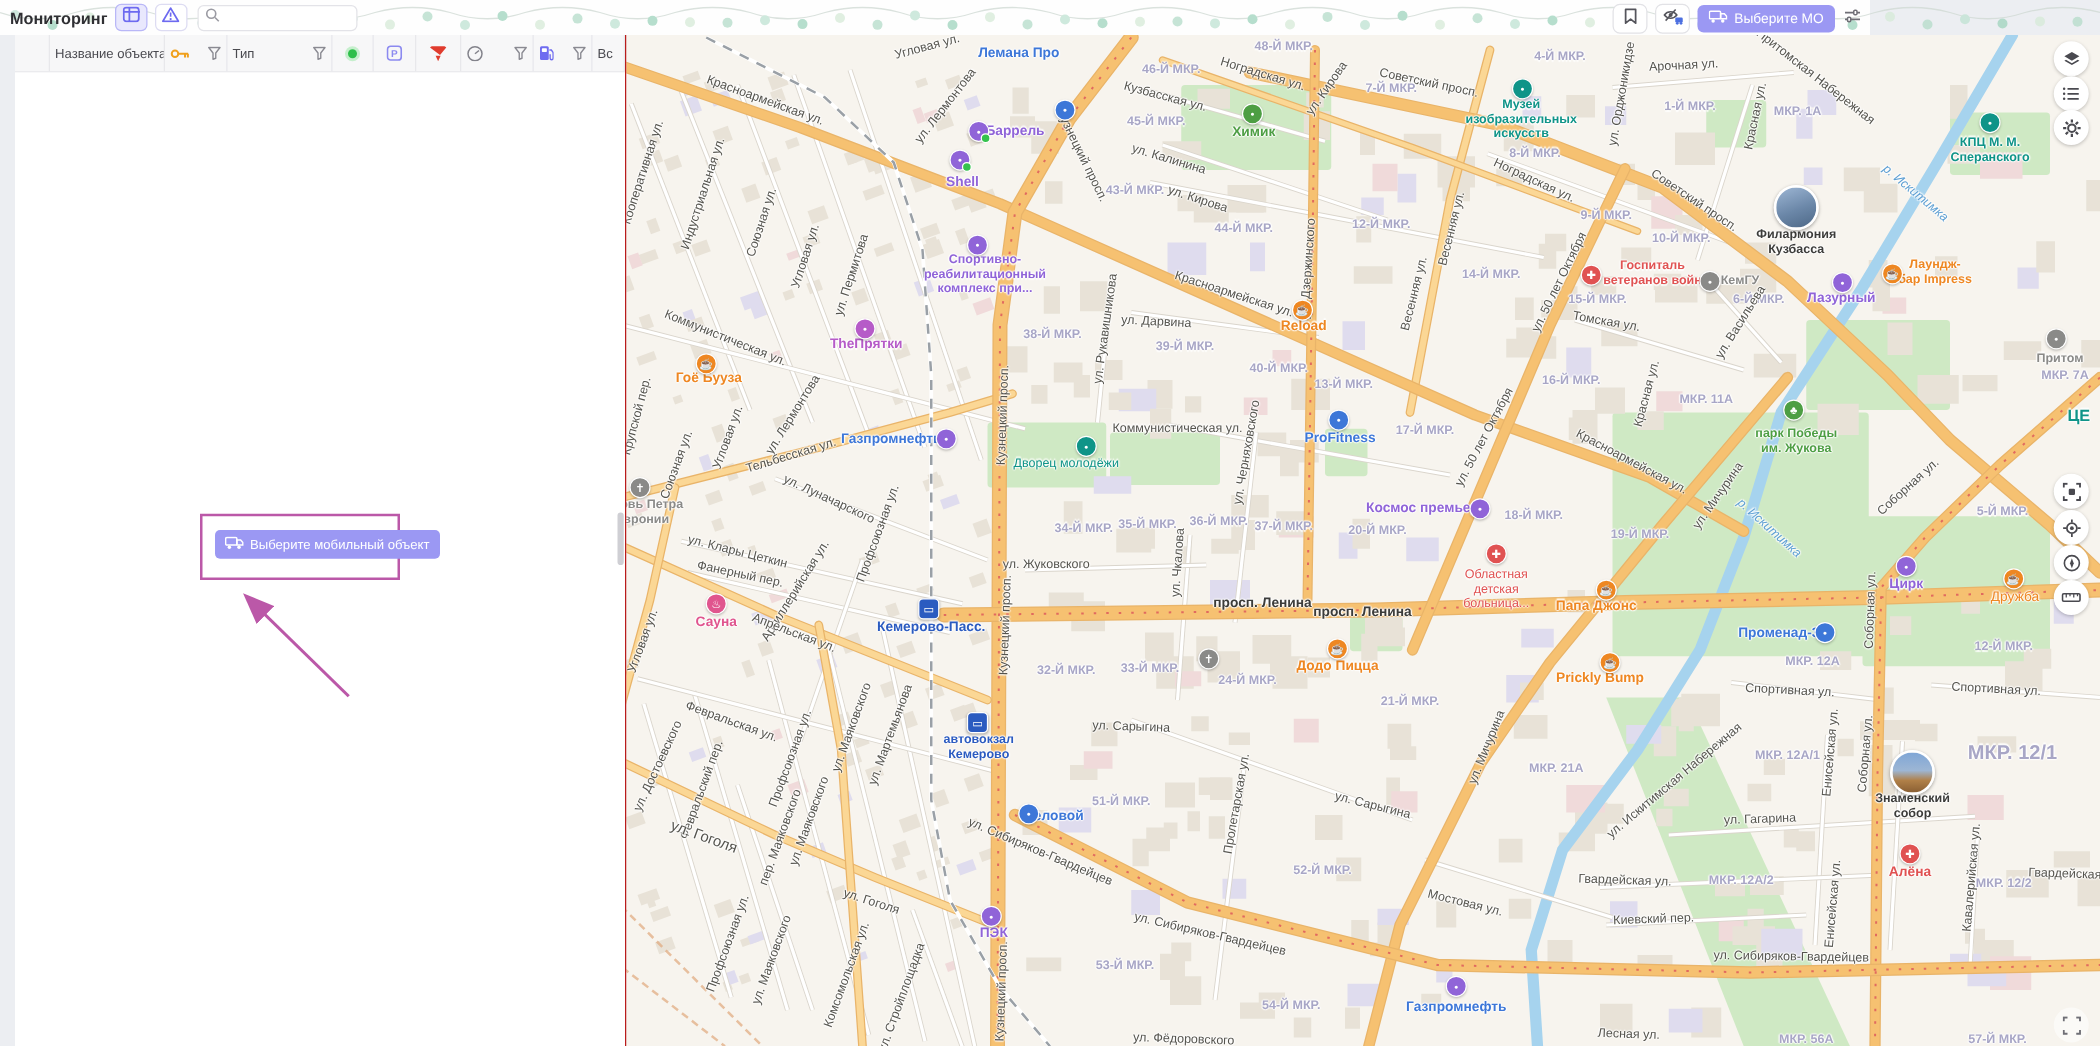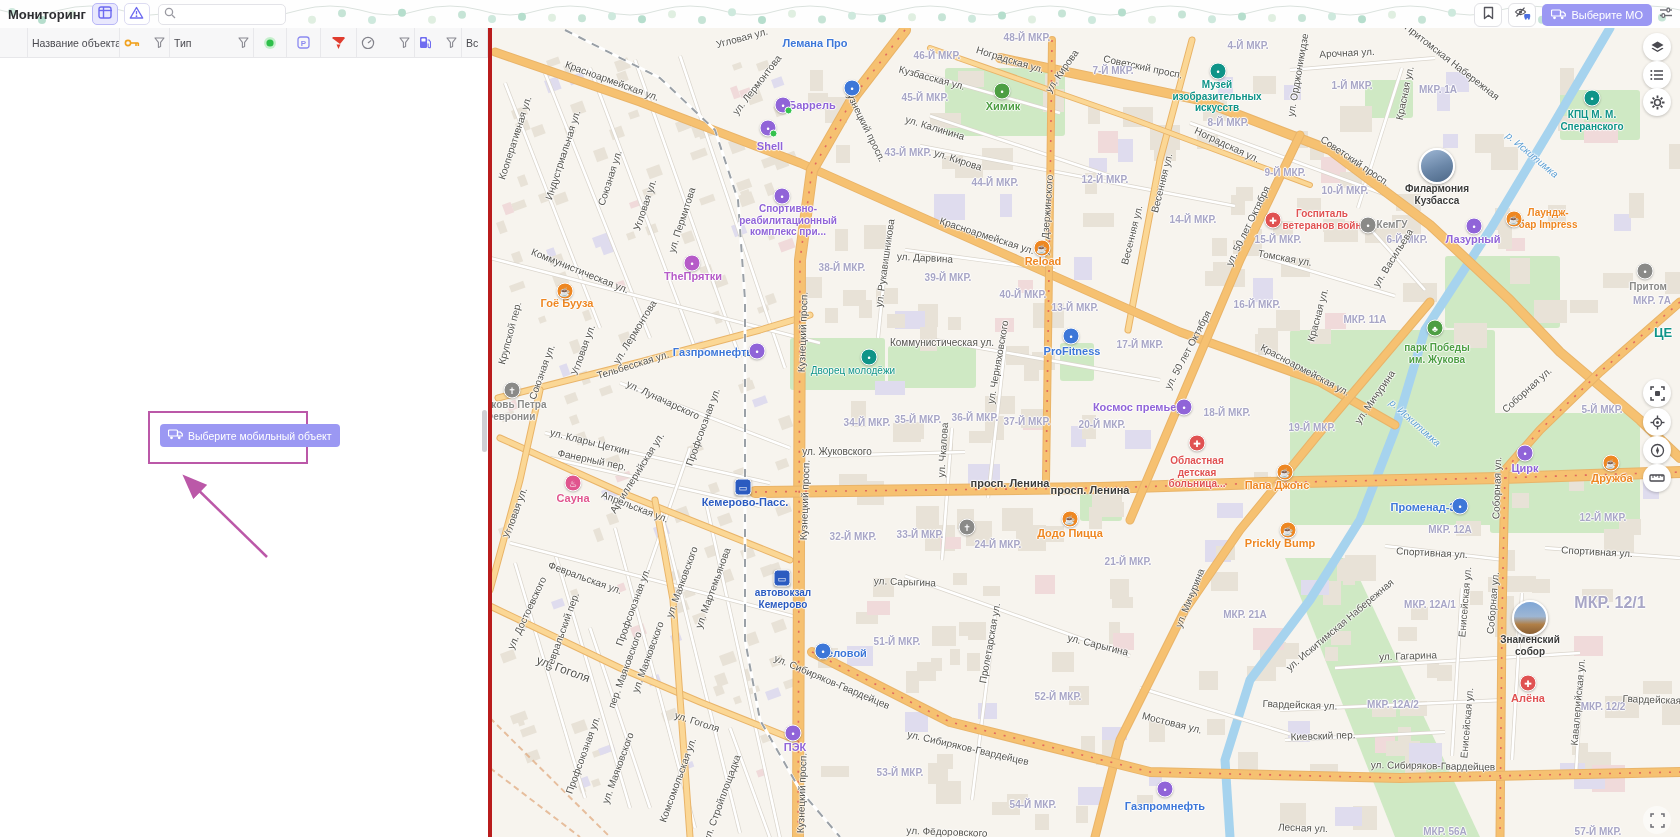--- a/index.html
+++ b/index.html
@@ -1,31 +1,31 @@
 <!DOCTYPE html>
 <html><head>
 <meta charset="utf-8">
 <style>
   html,body{margin:0;padding:0;}
   body{width:1680px;height:837px;overflow:hidden;background:#eceef2;font-family:"Liberation Sans",sans-serif;position:relative;}
   
-  #appbar{position:absolute;left:0;top:0;width:1680px;height:28px;background:rgba(255,255,255,.92);z-index:40;}
+  #appbar{position:absolute;left:0;top:0;width:1496px;height:28px;background:rgba(255,255,255,.92);z-index:40;}
   #garland{position:absolute;left:0;top:0;width:1680px;height:28px;z-index:0;opacity:.75;}
   .bar-inner{position:relative;z-index:2;height:28px;display:flex;align-items:center;}
   #app-title{font-size:13px;font-weight:bold;color:#2f2f33;margin-left:8px;}
   .tool-btn{width:24px;height:20px;border-radius:5px;display:flex;align-items:center;justify-content:center;margin-left:6px;cursor:pointer;}
   .tool-btn.active{background:#e9e8fd;border:1px solid #b9b7f7;}
   .tool-btn.plain{background:#fff;border:1px solid #dddcf2;}
   #searchbox{margin-left:8px;width:116px;height:19px;border:1px solid #e3e3e8;background:#fff;border-radius:5px;display:flex;align-items:center;padding:0 5px;}
   #searchbox input{border:none;outline:none;width:90px;font-size:11px;background:transparent;color:#333;}
   .bar-right{position:absolute;right:6px;top:3px;display:flex;align-items:center;gap:6px;z-index:3;}
   .sq-btn{width:26px;height:22px;background:#fff;border:1px solid #e2e2e6;border-radius:6px;display:flex;align-items:center;justify-content:center;cursor:pointer;}
   #mo-btn{height:22px;background:#9b98f3;color:#fff;border:none;border-radius:5px;font-size:11px;display:flex;align-items:center;gap:5px;padding:0 9px;cursor:pointer;font-family:"Liberation Sans",sans-serif;}
   
-  #panel{position:absolute;left:0;top:28px;width:488px;height:809px;background:#fff;z-index:30;border-right:4px solid #b91c1c;}
+  #panel{position:absolute;left:12px;top:28px;width:488px;height:809px;background:#fff;z-index:30;border-right:1px solid #b91c1c;}
   #filter-row{height:29px;background:#f7f7f8;border-bottom:1px solid #e7e7ea;display:flex;align-items:stretch;}
   .fcol{display:flex;align-items:center;border-right:1px solid #e8e8eb;padding:0 4px;gap:3px;overflow:hidden;flex:none;}
   .fcol .lbl{font-size:10.5px;color:#4a4a50;white-space:nowrap;}
   .fcol .spacer{flex:1;}
   #panel-body{position:relative;height:779px;background:#fff;padding-left:12px;}
   #panel-scrollbar{position:absolute;right:1px;top:352px;width:5px;height:42px;background:#cfcfd4;border-radius:3px;}
   #annot-rect{position:absolute;left:148px;top:353px;width:156px;height:49px;border:2px solid #bb58a8;background:transparent;}
   #select-obj-btn{position:absolute;left:160px;top:366px;height:23px;background:#9b98f3;color:#fff;border:none;border-radius:4px;font-size:10.5px;display:flex;align-items:center;gap:5px;padding:0 8px;cursor:pointer;font-family:"Liberation Sans",sans-serif;}
   #annot-arrow{position:absolute;left:0;top:0;width:488px;height:779px;pointer-events:none;}
   
@@ -882,21 +882,21 @@
       <div class="mlabel" style="left: 347px; top: 424px; color: rgb(85, 84, 78); font-size: 10px; font-weight: 400;">ул. Жуковского</div>
       <div class="mlabel" style="left: 255px; top: 474px; color: rgb(43, 91, 192); font-size: 11px; font-weight: 700;">Кемерово-Пасс.</div>
       <div class="mlabel" style="left: 363px; top: 509px; color: rgb(168, 166, 198); font-size: 10px; font-weight: 600;">32-Й МКР.</div>
       <div class="mlabel" style="left: 452px; top: 315px; color: rgb(85, 84, 78); font-size: 10px; font-weight: 400;">Коммунистическая ул.</div>
       <div class="mlabel" style="left: 508px; top: 334px; color: rgb(85, 84, 78); font-size: 10px; font-weight: 400; transform: translate(-50%, -50%) rotate(-80deg);">ул. Черняховского</div>
       <div class="mlabel" style="left: 582px; top: 323px; color: rgb(61, 119, 216); font-size: 11px; font-weight: 700;">ProFitness</div>
       <div class="mlabel" style="left: 650px; top: 317px; color: rgb(168, 166, 198); font-size: 10px; font-weight: 600;">17-Й МКР.</div>
       <div class="mlabel" style="left: 648px; top: 379px; color: rgb(144, 100, 216); font-size: 11px; font-weight: 700;">Космос премьер</div>
       <div class="mlabel" style="left: 612px; top: 397px; color: rgb(168, 166, 198); font-size: 10px; font-weight: 600;">20-Й МКР.</div>
       <div class="mlabel" style="left: 737px; top: 385px; color: rgb(168, 166, 198); font-size: 10px; font-weight: 600;">18-Й МКР.</div>
-      <div class="mlabel" style="left: 707px; top: 444px; color: rgb(224, 82, 82); font-size: 10px; font-weight: 700;">Областная
+      <div class="mlabel" style="left: 707px; top: 444px; color: rgb(224, 82, 82); font-size: 10px; font-weight: 400;">Областная
 детская
 больница...</div>
       <div class="mlabel" style="left: 428px; top: 392px; color: rgb(168, 166, 198); font-size: 10px; font-weight: 600;">35-Й МКР.</div>
       <div class="mlabel" style="left: 485px; top: 390px; color: rgb(168, 166, 198); font-size: 10px; font-weight: 600;">36-Й МКР.</div>
       <div class="mlabel" style="left: 537px; top: 394px; color: rgb(168, 166, 198); font-size: 10px; font-weight: 600;">37-Й МКР.</div>
       <div class="mlabel" style="left: 453px; top: 422px; color: rgb(85, 84, 78); font-size: 10px; font-weight: 400; transform: translate(-50%, -50%) rotate(-86deg);">ул. Чкалова</div>
       <div class="mlabel" style="left: 520px; top: 455px; color: rgb(60, 60, 58); font-size: 11px; font-weight: 700;">просп. Ленина</div>
       <div class="mlabel" style="left: 600px; top: 462px; color: rgb(60, 60, 58); font-size: 11px; font-weight: 700;">просп. Ленина</div>
       <div class="mlabel" style="left: 580px; top: 505px; color: rgb(238, 135, 34); font-size: 11px; font-weight: 700;">Додо Пицца</div>
       <div class="mlabel" style="left: 508px; top: 517px; color: rgb(168, 166, 198); font-size: 10px; font-weight: 600;">24-Й МКР.</div>
@@ -910,21 +910,21 @@
       <div class="mlabel" style="left: 875px; top: 292px; color: rgb(168, 166, 198); font-size: 10px; font-weight: 600;">МКР. 11А</div>
       <div class="mlabel" style="left: 828px; top: 287px; color: rgb(85, 84, 78); font-size: 10px; font-weight: 400; transform: translate(-50%, -50%) rotate(-75deg);">Красная ул.</div>
       <div class="mlabel" style="left: 947px; top: 325px; color: rgb(77, 158, 67); font-size: 10px; font-weight: 700;">парк Победы
 им. Жукова</div>
       <div class="mlabel" style="left: 885px; top: 369px; color: rgb(85, 84, 78); font-size: 10px; font-weight: 400; transform: translate(-50%, -50%) rotate(-55deg);">ул. Мичурина</div>
       <div class="mlabel" style="left: 925px; top: 395px; color: rgb(93, 159, 211); font-size: 10px; font-weight: 400; font-style: italic; transform: translate(-50%, -50%) rotate(42deg);">р. Искитимка</div>
       <div class="mlabel" style="left: 1037px; top: 362px; color: rgb(85, 84, 78); font-size: 10px; font-weight: 400; transform: translate(-50%, -50%) rotate(-42deg);">Соборная ул.</div>
       <div class="mlabel" style="left: 822px; top: 400px; color: rgb(168, 166, 198); font-size: 10px; font-weight: 600;">19-Й МКР.</div>
       <div class="mlabel" style="left: 1112px; top: 382px; color: rgb(168, 166, 198); font-size: 10px; font-weight: 600;">5-Й МКР.</div>
       <div class="mlabel" style="left: 1035px; top: 440px; color: rgb(144, 100, 216); font-size: 11px; font-weight: 700;">Цирк</div>
-      <div class="mlabel" style="left: 1122px; top: 450px; color: rgb(238, 135, 34); font-size: 11px; font-weight: 700; text-align: center;">Дружба</div>
+      <div class="mlabel" style="left: 1122px; top: 450px; color: rgb(238, 135, 34); font-size: 11px; font-weight: 400; text-align: center;">Дружба</div>
       <div class="mlabel" style="left: 933px; top: 479px; color: rgb(61, 119, 216); font-size: 11px; font-weight: 700;">Променад-3</div>
       <div class="mlabel" style="left: 960px; top: 502px; color: rgb(168, 166, 198); font-size: 10px; font-weight: 600;">МКР. 12А</div>
       <div class="mlabel" style="left: 942px; top: 525px; color: rgb(85, 84, 78); font-size: 10px; font-weight: 400; transform: translate(-50%, -50%) rotate(3deg);">Спортивная ул.</div>
       <div class="mlabel" style="left: 1107px; top: 524px; color: rgb(85, 84, 78); font-size: 10px; font-weight: 400; transform: translate(-50%, -50%) rotate(3deg);">Спортивная ул.</div>
       <div class="mlabel" style="left: 1113px; top: 490px; color: rgb(168, 166, 198); font-size: 10px; font-weight: 600;">12-Й МКР.</div>
       <div class="mlabel" style="left: 1007px; top: 460px; color: rgb(85, 84, 78); font-size: 10px; font-weight: 400; transform: translate(-50%, -50%) rotate(-88deg);">Соборная ул.</div>
       <div class="mlabel" style="left: 1173px; top: 305px; color: rgb(15, 148, 136); font-size: 13px; font-weight: 700;">ЦЕ</div>
       <div class="mlabel" style="left: 95px; top: 550px; color: rgb(85, 84, 78); font-size: 10px; font-weight: 400; transform: translate(-50%, -50%) rotate(20deg);">Февральская ул.</div>
       <div class="mlabel" style="left: 37px; top: 585px; color: rgb(85, 84, 78); font-size: 10px; font-weight: 400; transform: translate(-50%, -50%) rotate(-65deg);">ул. Достоевского</div>
       <div class="mlabel" style="left: 72px; top: 604px; color: rgb(85, 84, 78); font-size: 10px; font-weight: 400; transform: translate(-50%, -50%) rotate(-70deg);">Февральский пер.</div>

